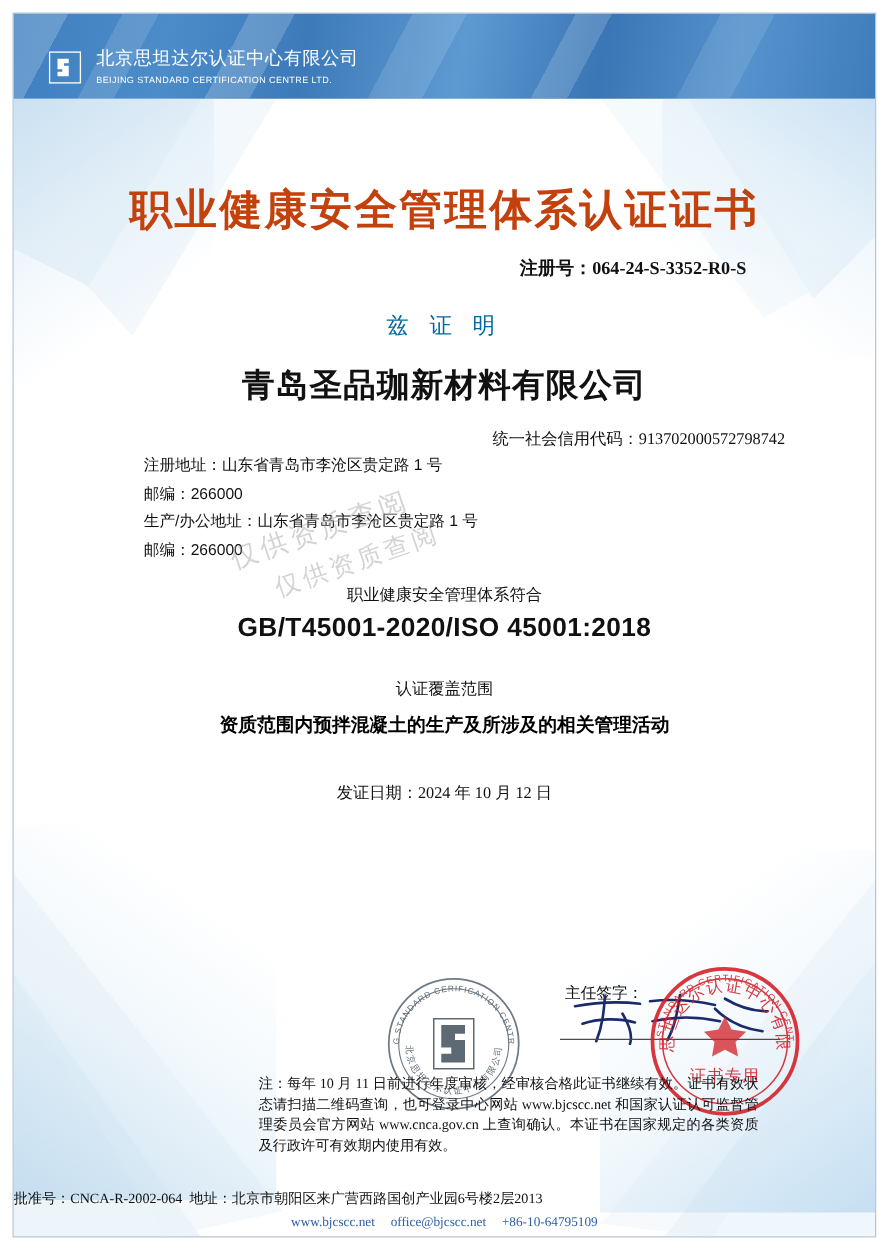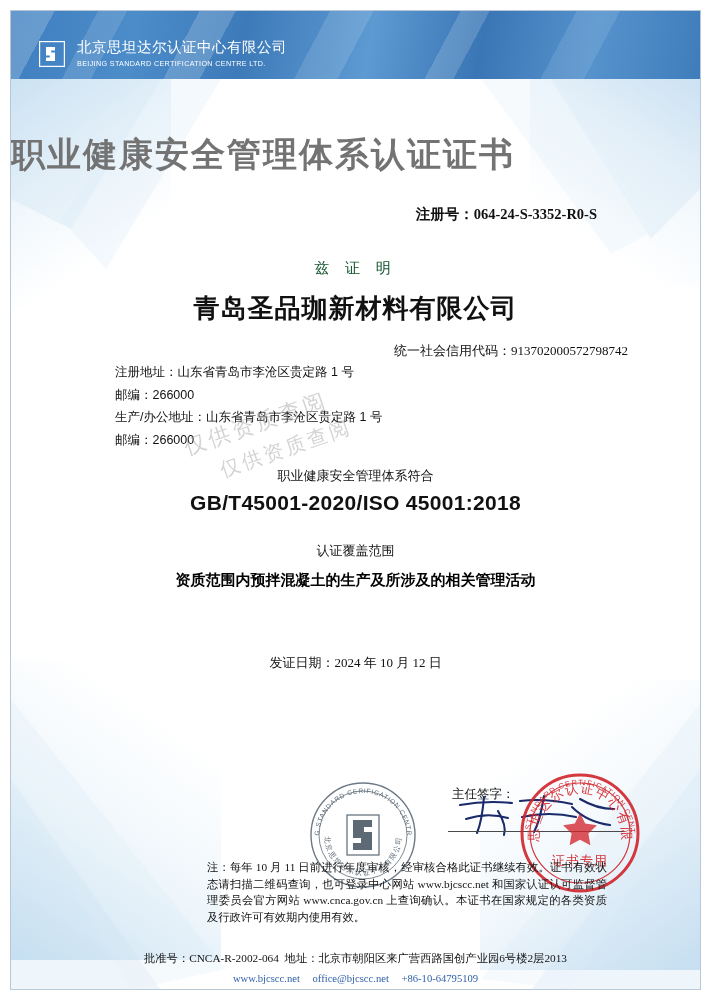--- a/index.html
+++ b/index.html
@@ -113,48 +113,48 @@
   
   .content {
     position: absolute;
     left: 0;
     top: 0;
     width: 689px;
     height: 911px;
   }
   .cert-title {
     position: absolute;
-    top: 53px;
-    width: 100%;
-    text-align: left;
+    top: 66px;
+    width: 100%;
+    text-align: center;
     font-family: "Liberation Serif", serif;
     font-size: 34px;
     font-weight: bold;
     letter-spacing: 2px;
-    color: #737373;
+    color: #c2410c;
   }
   .reg-no {
     position: absolute;
     top: 126px;
     right: 103px;
     font-family: "Liberation Serif", serif;
     font-size: 14.5px;
     font-weight: bold;
     color: #111;
     white-space: nowrap;
   }
   .hereby {
     position: absolute;
-    top: 180px;
-    width: 100%;
-    text-align: center;
-    font-family: "Liberation Serif", serif;
-    font-size: 15px;
+    top: 169px;
+    width: 100%;
+    text-align: center;
+    font-family: "Liberation Serif", serif;
+    font-size: 18px;
     letter-spacing: 6px;
-    color: #14532d;
+    color: #0369a1;
   }
   .company {
     position: absolute;
     top: 212px;
     width: 100%;
     text-align: center;
     font-family: "Liberation Serif", serif;
     font-size: 26px;
     font-weight: bold;
     letter-spacing: 1px;
@@ -223,21 +223,21 @@
     top: 546px;
     left: 0;
     width: 100%;
     display: flex;
     justify-content: center;
     gap: 52px;
     font-family: "Liberation Serif", serif;
     font-size: 13px;
     color: #111;
   }
-  .dates span { white-space: nowrap; margin-top: 29px; }
+  .dates span { white-space: nowrap; }
 
   
   .wm {
     position: absolute;
     font-family: "Liberation Serif", serif;
     color: rgba(150,150,150,0.42);
     font-size: 22px;
     letter-spacing: 3px;
     white-space: nowrap;
     transform: rotate(-19deg);
@@ -297,21 +297,21 @@
     font-size: 11.3px;
     line-height: 16.5px;
     color: #111;
     text-align: justify;
   }
   .approval {
     position: absolute;
     left: 0;
     top: 872px;
     width: 100%;
-    text-align: center;
+    text-align: left;
     font-family: "Liberation Serif", serif;
     font-size: 11.3px;
     color: #111;
   }
   .footer-links {
     position: absolute;
     left: 0;
     top: 894px;
     width: 100%;
     text-align: center;

